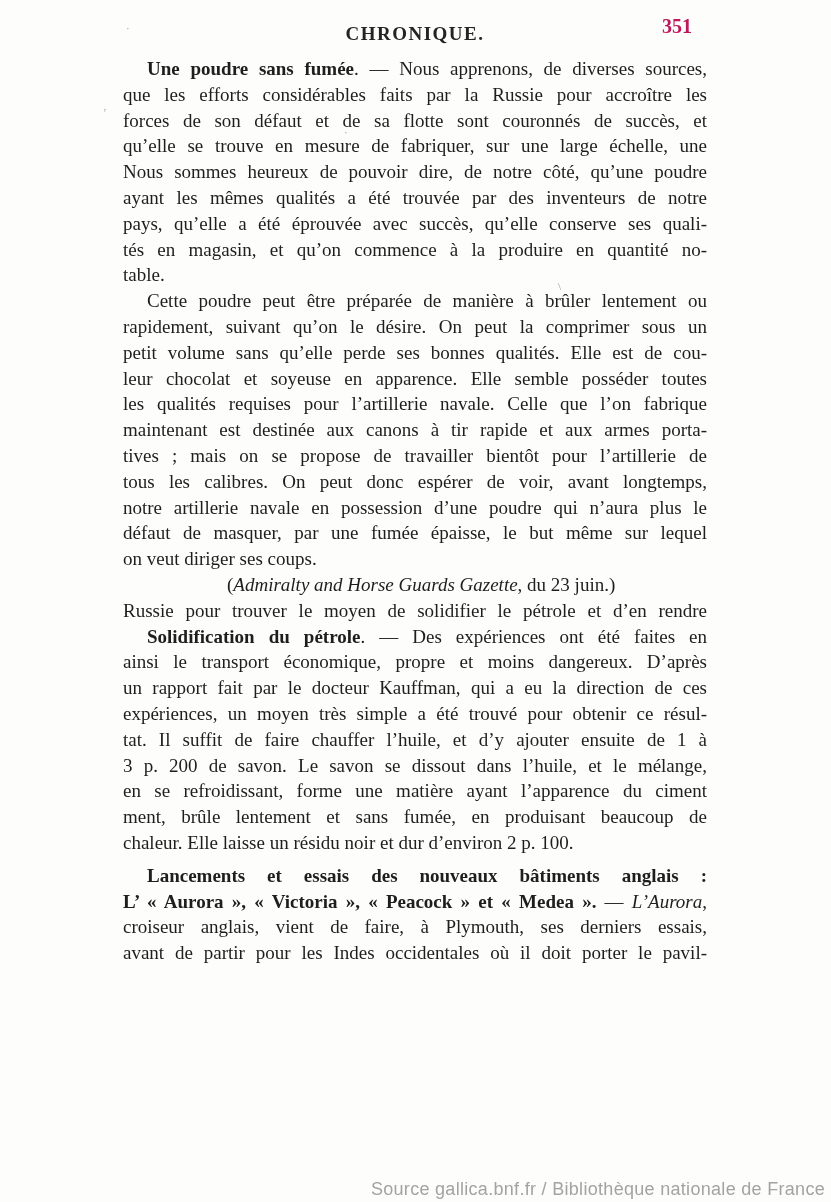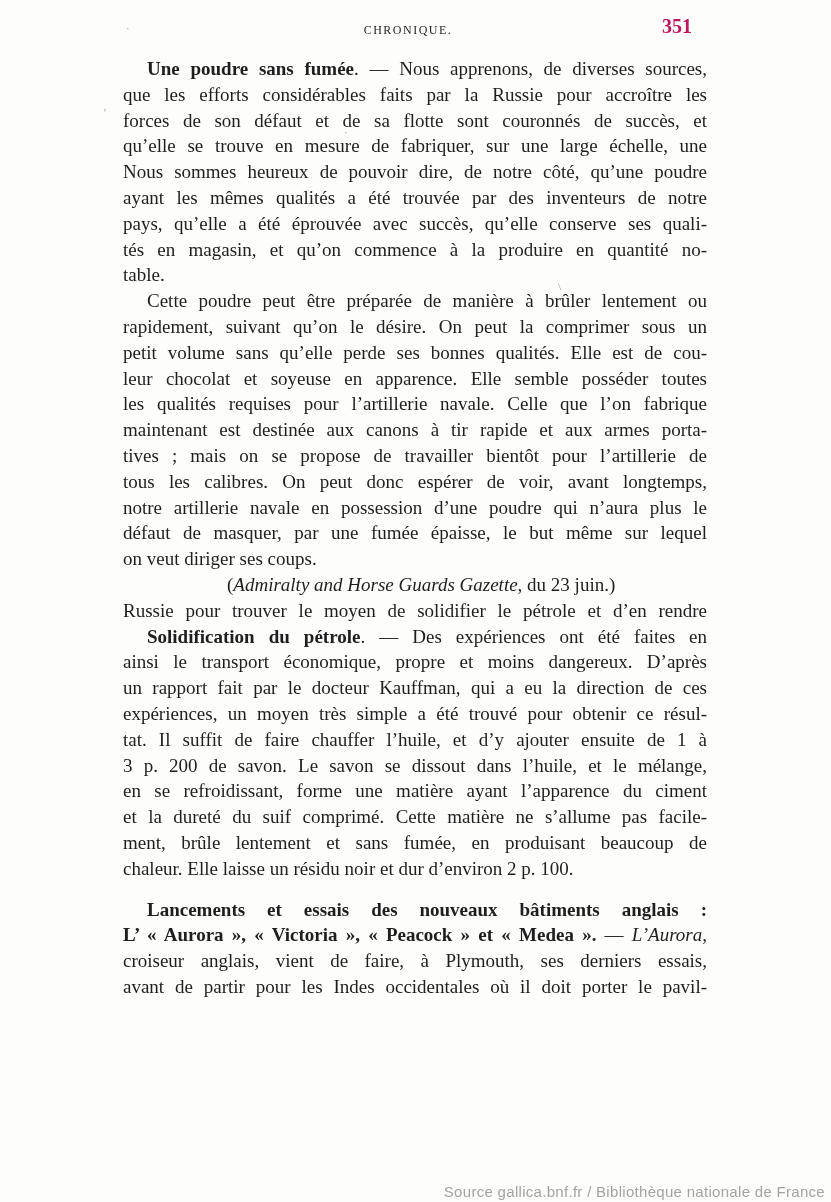--- a/index.html
+++ b/index.html
@@ -10,63 +10,64 @@
     height: 1202px;
     background: #fdfdfc;
     overflow: hidden;
     font-family: "Liberation Serif", serif;
     color: #1e1e1e;
   }
   
   .running-title {
     position: absolute;
     top: 23px;
-    left: 116px;
+    left: 123px;
     width: 584px;
     text-align: center;
-    font-size: 12px;
+    font-size: 19px;
     letter-spacing: 1.5px;
     color: #242424;
+    font-weight: bold;
   }
   .page-number {
     position: absolute;
     top: 15px;
     right: 139px;
     font-size: 20px;
     font-weight: 600;
     color: #be185d;
   }
   
   .body-block {
     position: absolute;
     top: 56px;
     left: 123px;
     width: 584px;
     font-size: 19px;
     line-height: 25.8px;
   }
   .para { margin: 0; }
-  .para.section-gap { margin-top: 15px; }
+  .para.section-gap { margin-top: 7px; }
   .line {
     text-align: justify;
     text-align-last: justify;
     min-height: 25.8px;
   }
   .line.no-just { text-align-last: left; }
   .line.indent { text-indent: 24px; }
   .para.attribution .line { padding-left: 104px; }
   .bold { font-weight: 700; }
   .italic { font-style: italic; }
   
   .footer {
     position: absolute;
     right: 6px;
     bottom: 2px;
     font-family: "Liberation Sans", sans-serif;
-    font-size: 15px;
+    font-size: 18px;
     letter-spacing: 0.3px;
     color: #a3a3a3;
   }
   
   .speck {
     position: absolute;
     color: #4a4a4a;
     opacity: 0.55;
     font-size: 11px;
     font-family: "Liberation Serif", serif;
@@ -111,21 +112,20 @@
       </div>
       <div class="para">
         <div class="line"><span>Russie pour trouver le moyen de solidifier le pétrole et d’en rendre</span></div>
         <div class="line indent"><span class="bold">Solidification du pétrole</span><span>. — Des expériences ont été faites en</span></div>
         <div class="line"><span>ainsi le transport économique, propre et moins dangereux. D’après</span></div>
         <div class="line"><span>un rapport fait par le docteur Kauffman, qui a eu la direction de ces</span></div>
         <div class="line"><span>expériences, un moyen très simple a été trouvé pour obtenir ce résul-</span></div>
         <div class="line"><span>tat. Il suffit de faire chauffer l’huile, et d’y ajouter ensuite de 1 à</span></div>
         <div class="line"><span>3 p. 200 de savon. Le savon se dissout dans l’huile, et le mélange,</span></div>
         <div class="line"><span>en se refroidissant, forme une matière ayant l’apparence du ciment</span></div>
-        <div class="line"><span>et la dureté du suif comprimé. Cette matière ne s’allume pas facile-</span></div>
         <div class="line"><span>ment, brûle lentement et sans fumée, en produisant beaucoup de</span></div>
         <div class="line no-just"><span>chaleur. Elle laisse un résidu noir et dur d’environ 2 p. 100.</span></div>
       </div>
       <div class="para section-gap">
         <div class="line indent"><span class="bold">Lancements et essais des nouveaux bâtiments anglais :</span></div>
         <div class="line"><span class="bold">L’ « Aurora », « Victoria », « Peacock » et « Medea ».</span><span> — </span><span class="italic">L’Aurora</span><span>,</span></div>
         <div class="line"><span>croiseur anglais, vient de faire, à Plymouth, ses derniers essais,</span></div>
         <div class="line"><span>avant de partir pour les Indes occidentales où il doit porter le pavil-</span></div>
       </div>
     </div>

